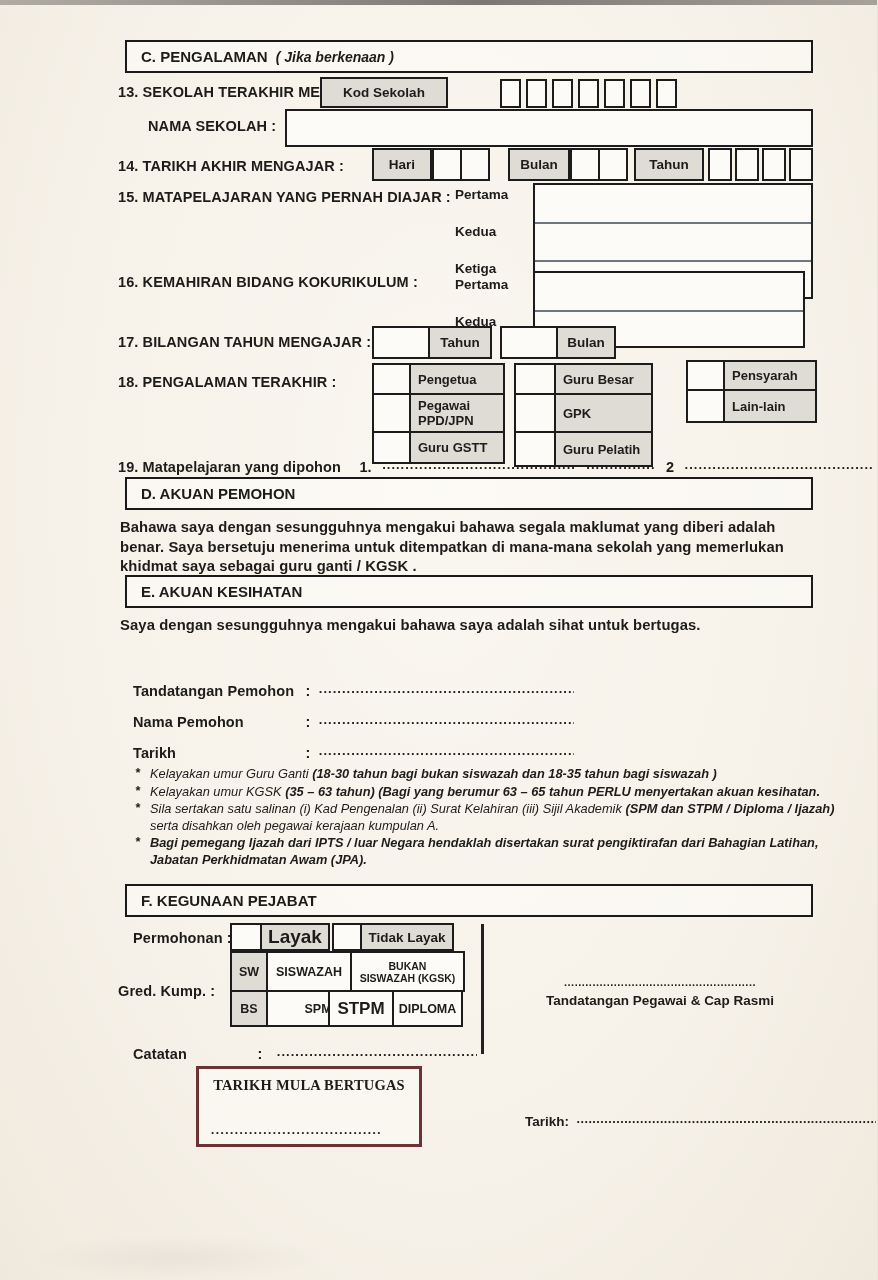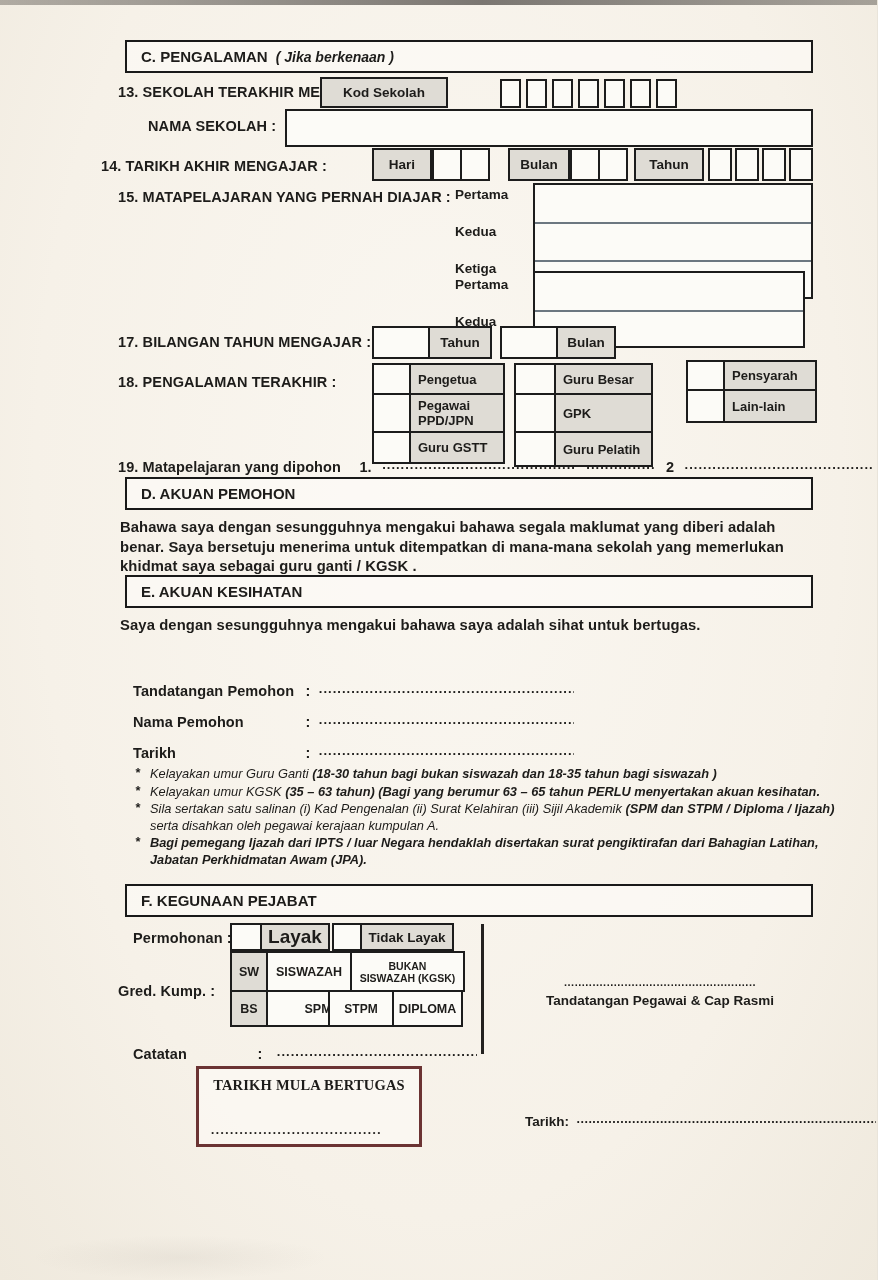--- a/index.html
+++ b/index.html
@@ -74,21 +74,21 @@
     <div class="sq"></div>
     <div class="sq"></div>
     <div class="sq"></div>
     <div class="sq"></div>
     <div class="sq"></div>
     <div class="sq"></div>
   </div>
   <div class="abs lbl" style="left:148px; top:118px;">NAMA SEKOLAH :</div>
   <div class="bigbox" style="left:285px; top:109px; width:528px; height:38px;"></div>
 
-  <div class="abs lbl" style="left:101px; top:158px;">14. TARIKH AKHIR MENGAJAR :</div>
+  <div class="abs lbl" style="left:118px; top:158px;">14. TARIKH AKHIR MENGAJAR :</div>
   <div class="cell shade" style="left:372px; top:148px; width:60px; height:33px;">
     <span class="ct">Hari</span>
   </div>
   <div class="pair" style="left:432px; top:148px;">
     <div style="width:30px; background:#fcfbf7;"></div>
     <div style="width:30px; background:#fcfbf7;"></div>
   </div>
   <div class="cell shade" style="left:508px; top:148px; width:62px; height:33px;">
     <span class="ct">Bulan</span>
   </div>
@@ -108,20 +108,21 @@
 
   <div class="abs lbl" style="left:118px; top:189px;">15. MATAPELAJARAN YANG PERNAH DIAJAR :</div>
   <div class="abs sublbl" style="left:455px; top:187px;">Pertama</div>
   <div class="abs sublbl" style="left:455px; top:224px;">Kedua</div>
   <div class="abs sublbl" style="left:455px; top:261px;">Ketiga</div>
   <div class="bigbox" style="left:533px; top:183px; width:280px; height:116px;">
     <div class="hline" style="top:37px;"></div>
     <div class="hline" style="top:75px;"></div>
   </div>
 
+  <div class="abs lbl" style="left:118px; top:274px;">16. KEMAHIRAN BIDANG KOKURIKULUM :</div>
   <div class="abs sublbl" style="left:455px; top:277px;">Pertama</div>
   <div class="abs sublbl" style="left:455px; top:314px;">Kedua</div>
   <div class="bigbox" style="left:533px; top:271px; width:272px; height:77px;">
     <div class="hline" style="top:37px;"></div>
   </div>
 
   <div class="abs lbl" style="left:118px; top:334px;">17. BILANGAN TAHUN MENGAJAR :</div>
   <div class="pair" style="left:372px; top:326px;">
     <div style="width:58px; background:#fcfbf7;"></div>
     <div class="shade" style="width:64px; display:flex; align-items:center; justify-content:center;">
@@ -267,21 +268,21 @@
     </div>
   </div>
   <div class="pair" style="left:230px; top:990px;">
     <div class="shade" style="width:38px; height:37px; display:flex; align-items:center; justify-content:center;">
       <span style="font-weight:bold; font-size:12.5px;">BS</span>
     </div>
     <div style="width:64px; height:37px; background:#fcfbf7; display:flex; align-items:center; justify-content:center;padding-left:40px;">
       <span style="font-weight:bold; font-size:12.5px;">SPM</span>
     </div>
     <div style="width:66px; height:37px; background:#fcfbf7; display:flex; align-items:center; justify-content:center;">
-      <span style="font-weight:bold; font-size:12px;">STPM</span>
+      <span style="font-weight:bold; font-size:17px;">STPM</span>
     </div>
     <div style="width:71px; height:37px; background:#fcfbf7; display:flex; align-items:center; justify-content:center;">
       <span style="font-weight:bold; font-size:12.5px;">DIPLOMA</span>
     </div>
   </div>
 
   <div class="vdiv" style="left:481px; top:924px; height:130px;"></div>
 
   <div class="abs" style="left:520px; top:974px; width:280px; text-align:center;">
     <div class="dots" style="font-size:11px; max-width:250px; letter-spacing:.5px;">......................................................</div>

